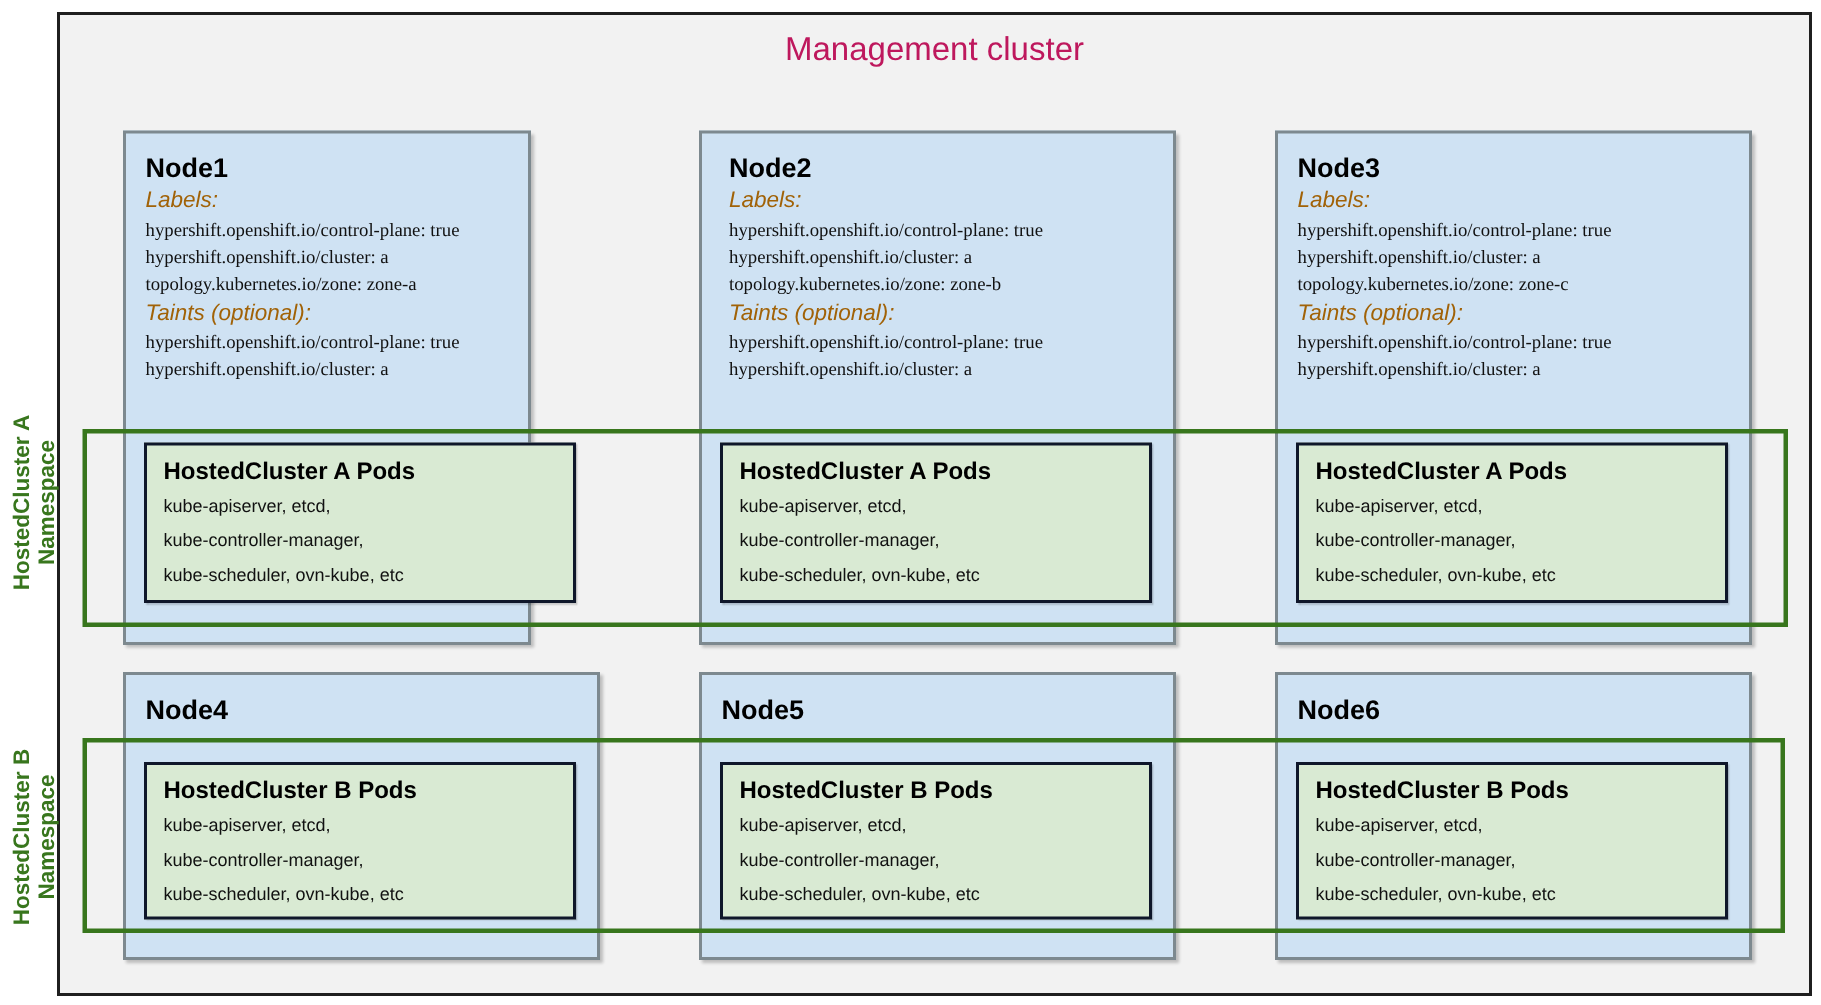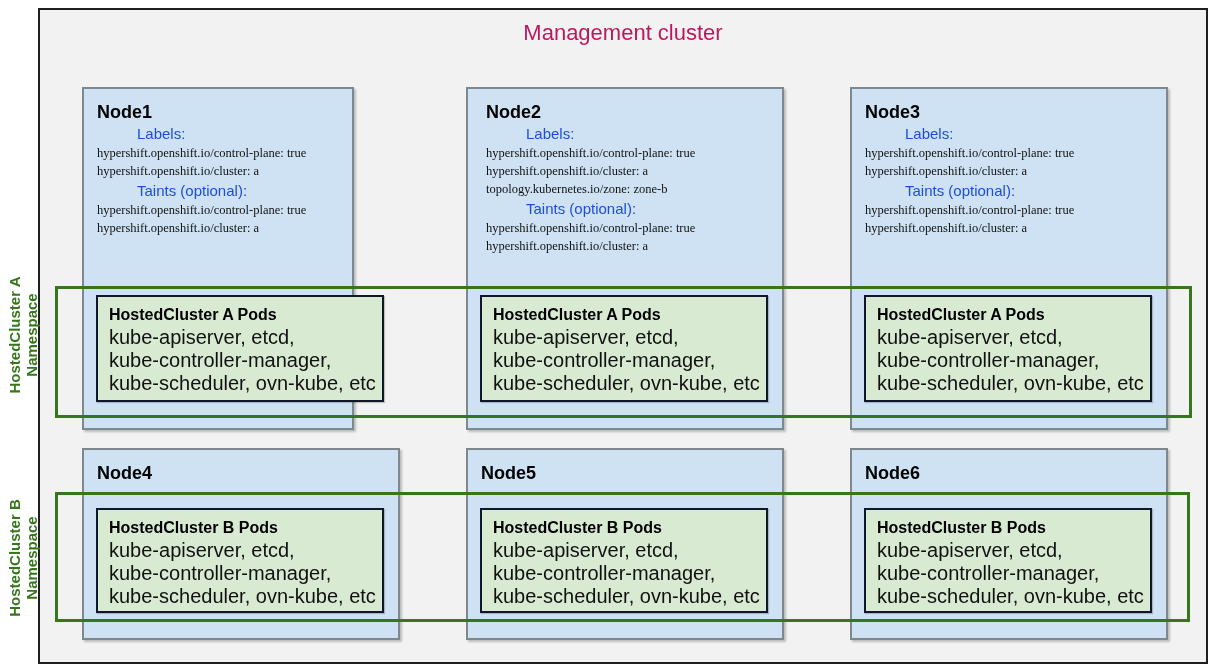--- a/index.html
+++ b/index.html
@@ -45,24 +45,24 @@
     padding: 12px 12px 0 13px;
     z-index: 1;
   }
   .node-title {
     font-size: 18px;
     font-weight: bold;
     line-height: 22px;
     color: #000000;
   }
   .node-section-heading {
+    font-style: italic;
     font-size: 15px;
     line-height: 21px;
-    color: #1d4ed8;
-    margin-left: 40px;
+    color: #a16207;
   }
   .node-label-line {
     font-size: 12.5px;
     line-height: 18px;
     color: #111111;
     white-space: nowrap;
     font-family: Liberation Serif, serif;
   }
   .pods-card {
     position: absolute;
@@ -73,21 +73,21 @@
     padding: 6px 10px 0 11px;
     z-index: 2;
   }
   .pods-title {
     font-size: 16px;
     font-weight: bold;
     line-height: 23px;
     color: #000000;
   }
   .pods-line {
-    font-size: 20px;
+    font-size: 12px;
     line-height: 23px;
     color: #111111;
     white-space: nowrap;
   }
   .ns-outline {
     position: absolute;
     border: 3px solid #38761d;
     box-sizing: border-box;
     background: transparent;
     z-index: 5;
@@ -118,20 +118,21 @@
 
   <div class="outer-box">
     <div class="cluster-title">Management cluster</div>
   </div>
 
   <div class="node" style="left:82px; top:87px; width:272px; height:343px;">
     <div class="node-title">Node1</div>
     <div class="node-section-heading">Labels:</div>
     <div class="node-label-line">hypershift.openshift.io/control-plane: true</div>
     <div class="node-label-line">hypershift.openshift.io/cluster: a</div>
+    <div class="node-label-line">topology.kubernetes.io/zone: zone-a</div>
     <div class="node-section-heading">Taints (optional):</div>
     <div class="node-label-line">hypershift.openshift.io/control-plane: true</div>
     <div class="node-label-line">hypershift.openshift.io/cluster: a</div>
   </div>
 
   <div class="node" style="left:466px; top:87px; width:318px; height:343px;padding-left:18px;">
     <div class="node-title">Node2</div>
     <div class="node-section-heading">Labels:</div>
     <div class="node-label-line">hypershift.openshift.io/control-plane: true</div>
     <div class="node-label-line">hypershift.openshift.io/cluster: a</div>
@@ -139,20 +140,21 @@
     <div class="node-section-heading">Taints (optional):</div>
     <div class="node-label-line">hypershift.openshift.io/control-plane: true</div>
     <div class="node-label-line">hypershift.openshift.io/cluster: a</div>
   </div>
 
   <div class="node" style="left:850px; top:87px; width:318px; height:343px;">
     <div class="node-title">Node3</div>
     <div class="node-section-heading">Labels:</div>
     <div class="node-label-line">hypershift.openshift.io/control-plane: true</div>
     <div class="node-label-line">hypershift.openshift.io/cluster: a</div>
+    <div class="node-label-line">topology.kubernetes.io/zone: zone-c</div>
     <div class="node-section-heading">Taints (optional):</div>
     <div class="node-label-line">hypershift.openshift.io/control-plane: true</div>
     <div class="node-label-line">hypershift.openshift.io/cluster: a</div>
   </div>
 
   <div class="node" style="left:82px; top:448px; width:318px; height:192px;">
     <div class="node-title">Node4</div>
   </div>
   <div class="node" style="left:466px; top:448px; width:318px; height:192px;">
     <div class="node-title">Node5</div>

